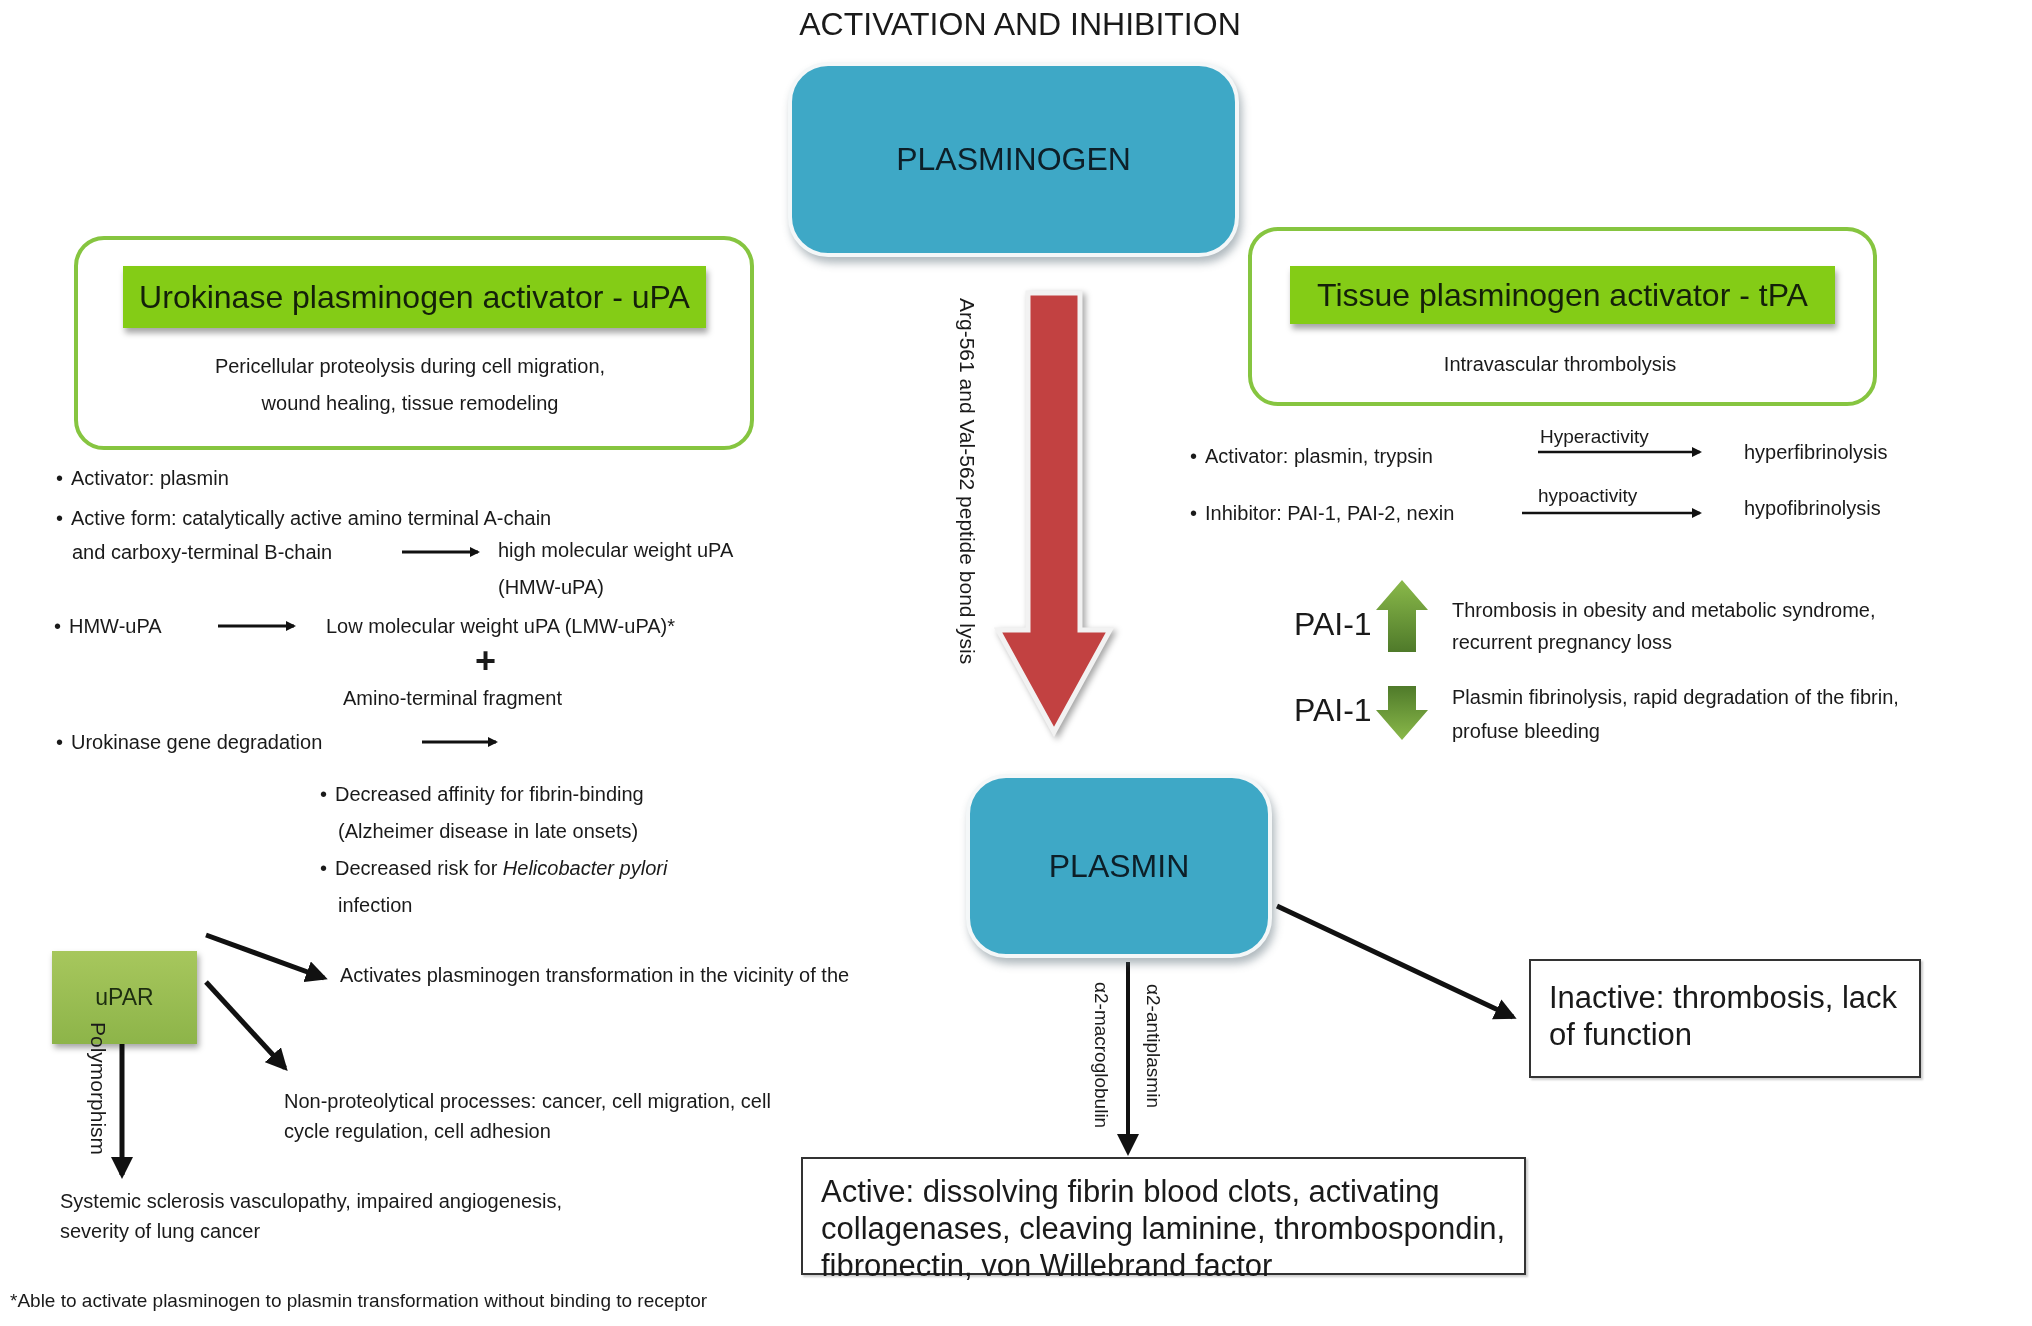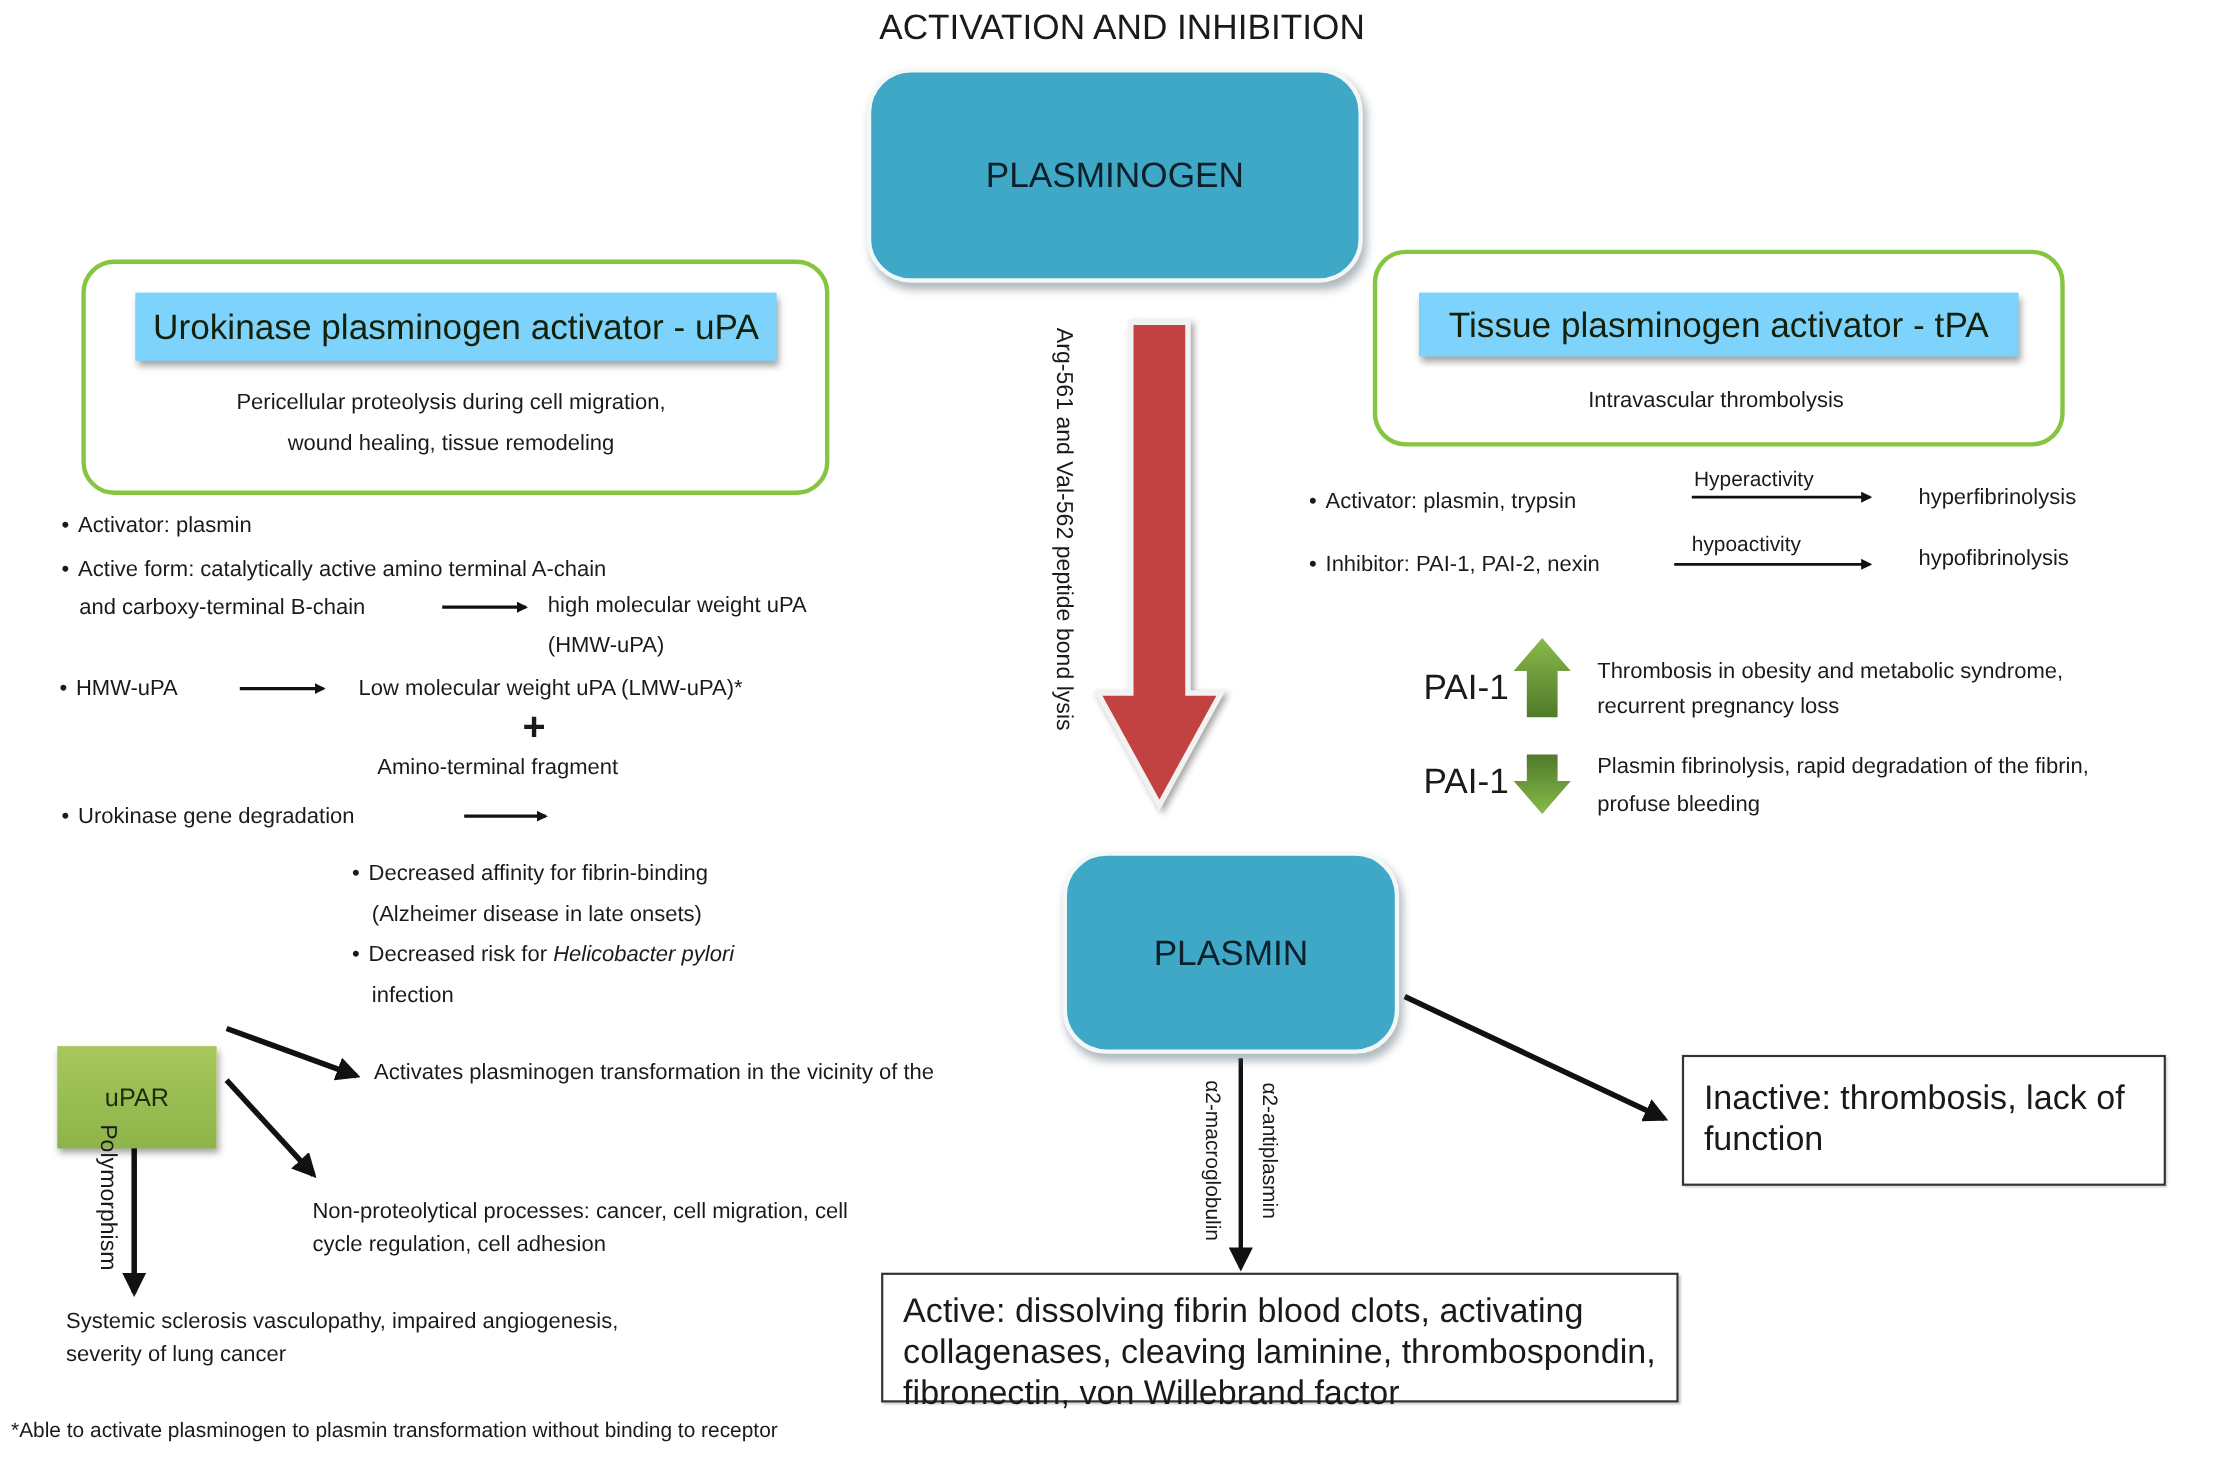--- a/index.html
+++ b/index.html
@@ -5,21 +5,21 @@
   html, body { margin:0; padding:0; background:#ffffff; }
   body { width:2032px; height:1326px; position:relative; overflow:hidden;
          font-family:"Liberation Sans", sans-serif; color:#1a1a1a; }
   .abs { position:absolute; }
   .title { left:0; width:2040px; top:6px; text-align:center; font-size:32px; letter-spacing:0; }
   .blue-box { background:#3ea8c6; border:4px solid #f4f7f8; border-radius:40px;
               box-shadow:3px 6px 8px rgba(80,100,110,0.45);
               display:flex; align-items:center; justify-content:center;
               font-size:32px; color:#0d1f28; }
   .green-outline { border:4px solid #86c540; border-radius:30px; background:#fff; }
-  .green-header { background:#7dd3fc; box-shadow:2px 5px 6px rgba(0,0,0,0.35);
+  .green-header { background:#84cc16; box-shadow:2px 5px 6px rgba(0,0,0,0.35);
                   display:flex; align-items:center; justify-content:center;
                   font-size:32px; color:#14200a; }
   .txt { font-size:20px; line-height:37px; white-space:nowrap; }
   .center { text-align:center; }
   .bullet::before { content:"\2022"; margin-right:8px; }
   .vtext { writing-mode:vertical-rl; font-size:21px; white-space:nowrap; }
   .rect-box { border:2.5px solid #333; background:#fff; padding:18px 18px; box-sizing:border-box;
               font-size:31px; line-height:37px; box-shadow:2px 2px 2px rgba(0,0,0,0.2);}
   .upar { background:linear-gradient(#a7c75d,#8db449); box-shadow:2px 4px 6px rgba(0,0,0,0.35);
           display:flex; align-items:center; justify-content:center; font-size:23px; color:#1d2d10; }
@@ -156,19 +156,19 @@
   <div>Plasmin fibrinolysis, rapid degradation of the fibrin,</div>
   <div>profuse bleeding</div>
 </div>
 
 <div class="abs blue-box" style="left:966px;top:774px;width:298px;height:176px;">
   <span>PLASMIN</span>
 </div>
 <div class="abs vtext" style="left:1090px;top:982px;font-size:19px;">α2-macroglobulin</div>
 <div class="abs vtext" style="left:1142px;top:984px;font-size:19px;">α2-antiplasmin</div>
 
-<div class="abs rect-box" style="left:1529px;top:959px;width:440px;height:119px;">
+<div class="abs rect-box" style="left:1529px;top:959px;width:392px;height:119px;">
   <span>Inactive: thrombosis, lack of function</span>
 </div>
 
 <div class="abs rect-box" style="left:801px;top:1157px;width:725px;height:118px;padding-top:14px;">
   <span>Active: dissolving fibrin blood clots, activating collagenases, cleaving laminine, thrombospondin, fibronectin, von Willebrand factor</span>
 </div>
 
 </body></html>

